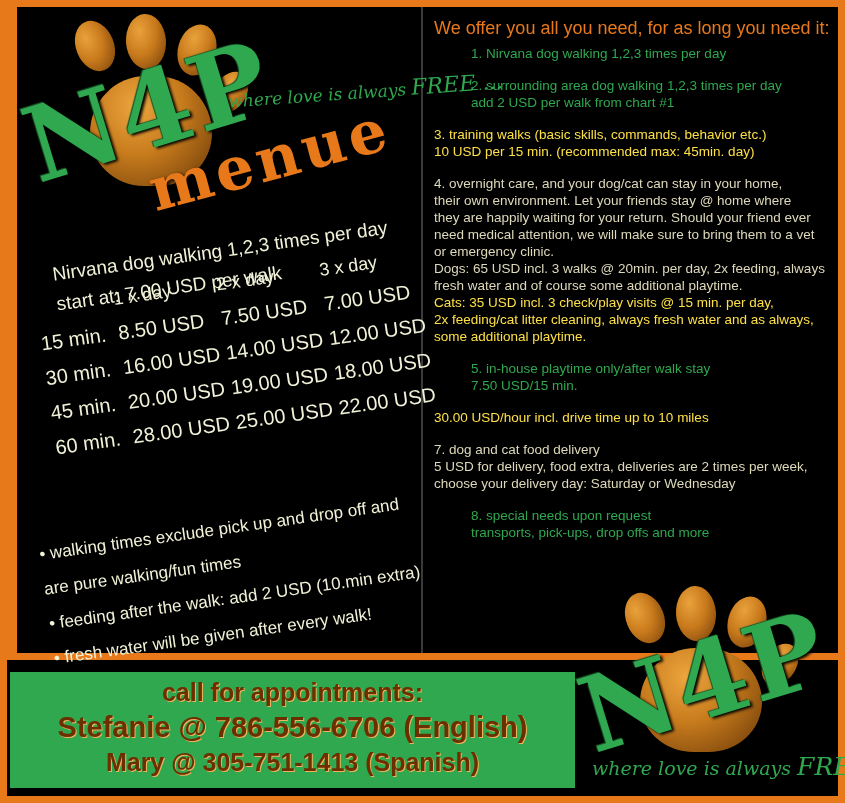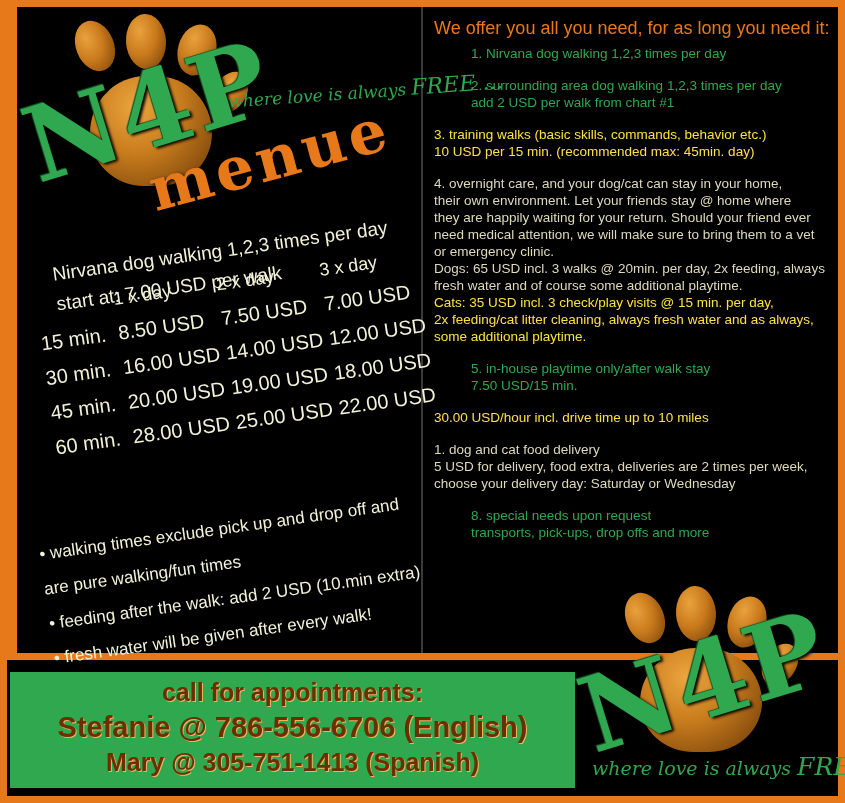--- a/index.html
+++ b/index.html
@@ -230,21 +230,21 @@
     <div class="rc-block green">
       <span class="ln">5.  in-house playtime only/after walk stay</span>
       <span class="ln"> 7.50 USD/15 min.</span>
     </div>
 
     <div class="rc-block orange">
       <span class="ln">30.00 USD/hour incl. drive time up to 10 miles</span>
     </div>
 
     <div class="rc-block cream">
-      <span class="ln">1. dog and cat food delivery</span>
+      <span class="ln">7. dog and cat food delivery</span>
       <span class="ln">5 USD for delivery, food extra, deliveries are 2 times per week,</span>
       <span class="ln">choose your delivery day: Saturday or Wednesday</span>
     </div>
 
     <div class="rc-block green">
       <span class="ln">8. special needs upon request</span>
       <span class="ln">transports, pick-ups, drop offs  and more</span>
     </div>
   </div>
 

